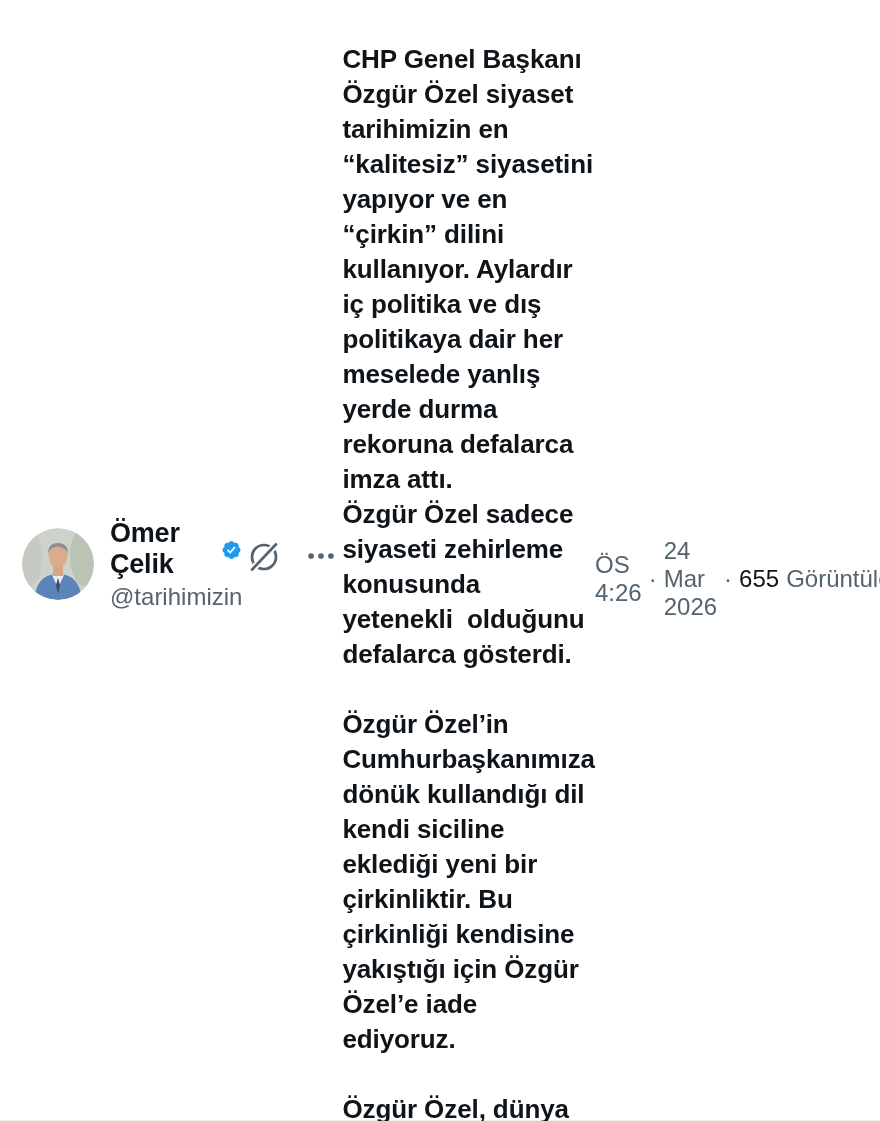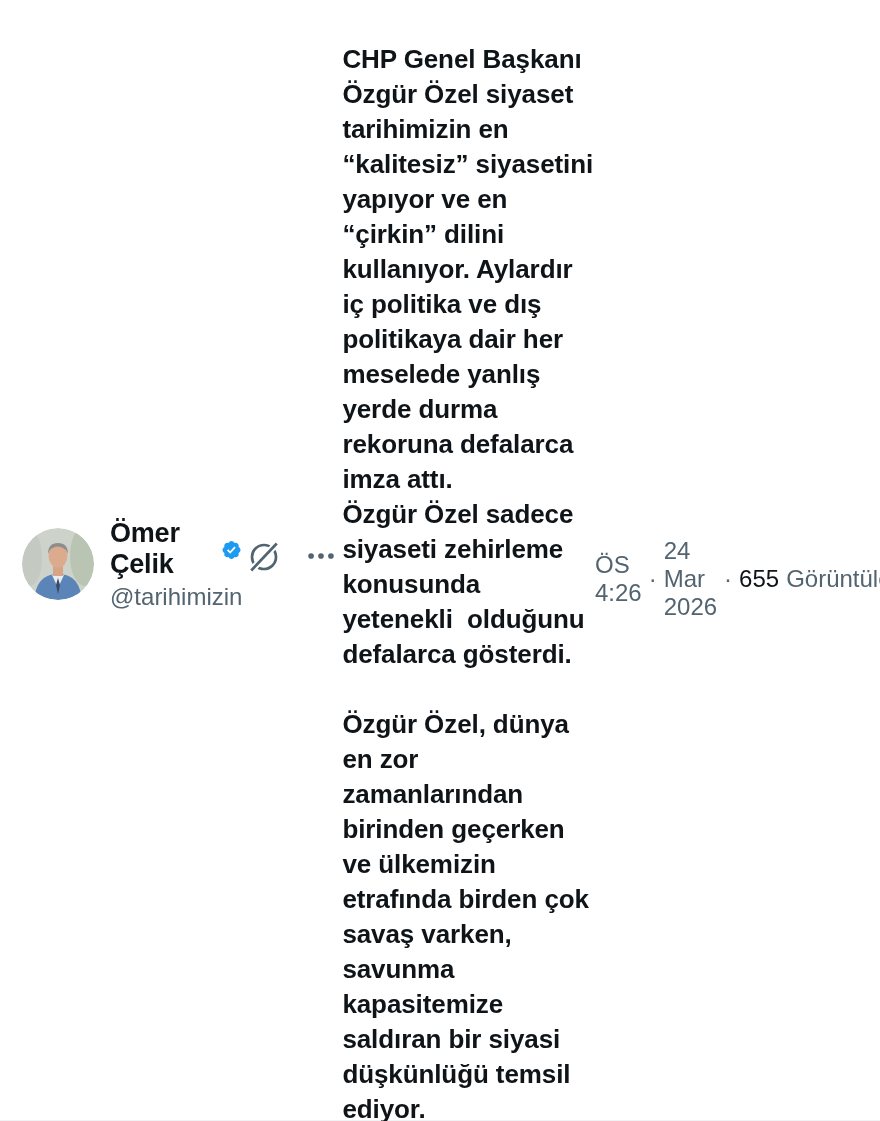--- a/index.html
+++ b/index.html
@@ -165,20 +165,21 @@
             <circle cx="12" cy="12" r="2" fill="#536471"></circle>
             <circle cx="19" cy="12" r="2" fill="#536471"></circle>
           </svg>
         </button>
       </div>
     </header>
 
     <div class="tweet-body">
       <p>CHP Genel Başkanı Özgür Özel siyaset tarihimizin en “kalitesiz” siyasetini yapıyor ve en “çirkin” dilini kullanıyor. Aylardır iç politika ve dış politikaya dair her meselede yanlış yerde durma rekoruna defalarca imza attı.
 Özgür Özel sadece siyaseti zehirleme konusunda yetenekli  olduğunu defalarca gösterdi.</p>
+      <p>Özgür Özel’in Cumhurbaşkanımıza dönük kullandığı dil kendi siciline eklediği yeni bir çirkinliktir. Bu çirkinliği kendisine yakıştığı için Özgür Özel’e iade ediyoruz.</p>
       <p>Özgür Özel, dünya en zor zamanlarından birinden geçerken ve ülkemizin etrafında birden çok savaş varken, savunma kapasitemize saldıran bir siyasi düşkünlüğü temsil ediyor.   Yabancıların amaçladığı şeyler, Özgür Özel’in siyaseti oluyor. Bu yabancılaşmış siyasetin iç siyasete dönük sonucu da Cumhurbaşkanımıza çirkin bir dille saldırmak oluyor. Bunu defalarca yaptılar. Ve her seferinde o çirkin etiketi kendi tabelaları haline getirdiler.</p>
     </div>
 
     <footer class="tweet-footer">
       <span>ÖS 4:26</span>
       <span class="footer-sep">·</span>
       <span>24 Mar 2026</span>
       <span class="footer-sep">·</span>
       <span class="views-count">655</span>
       <span>Görüntüleme</span>

